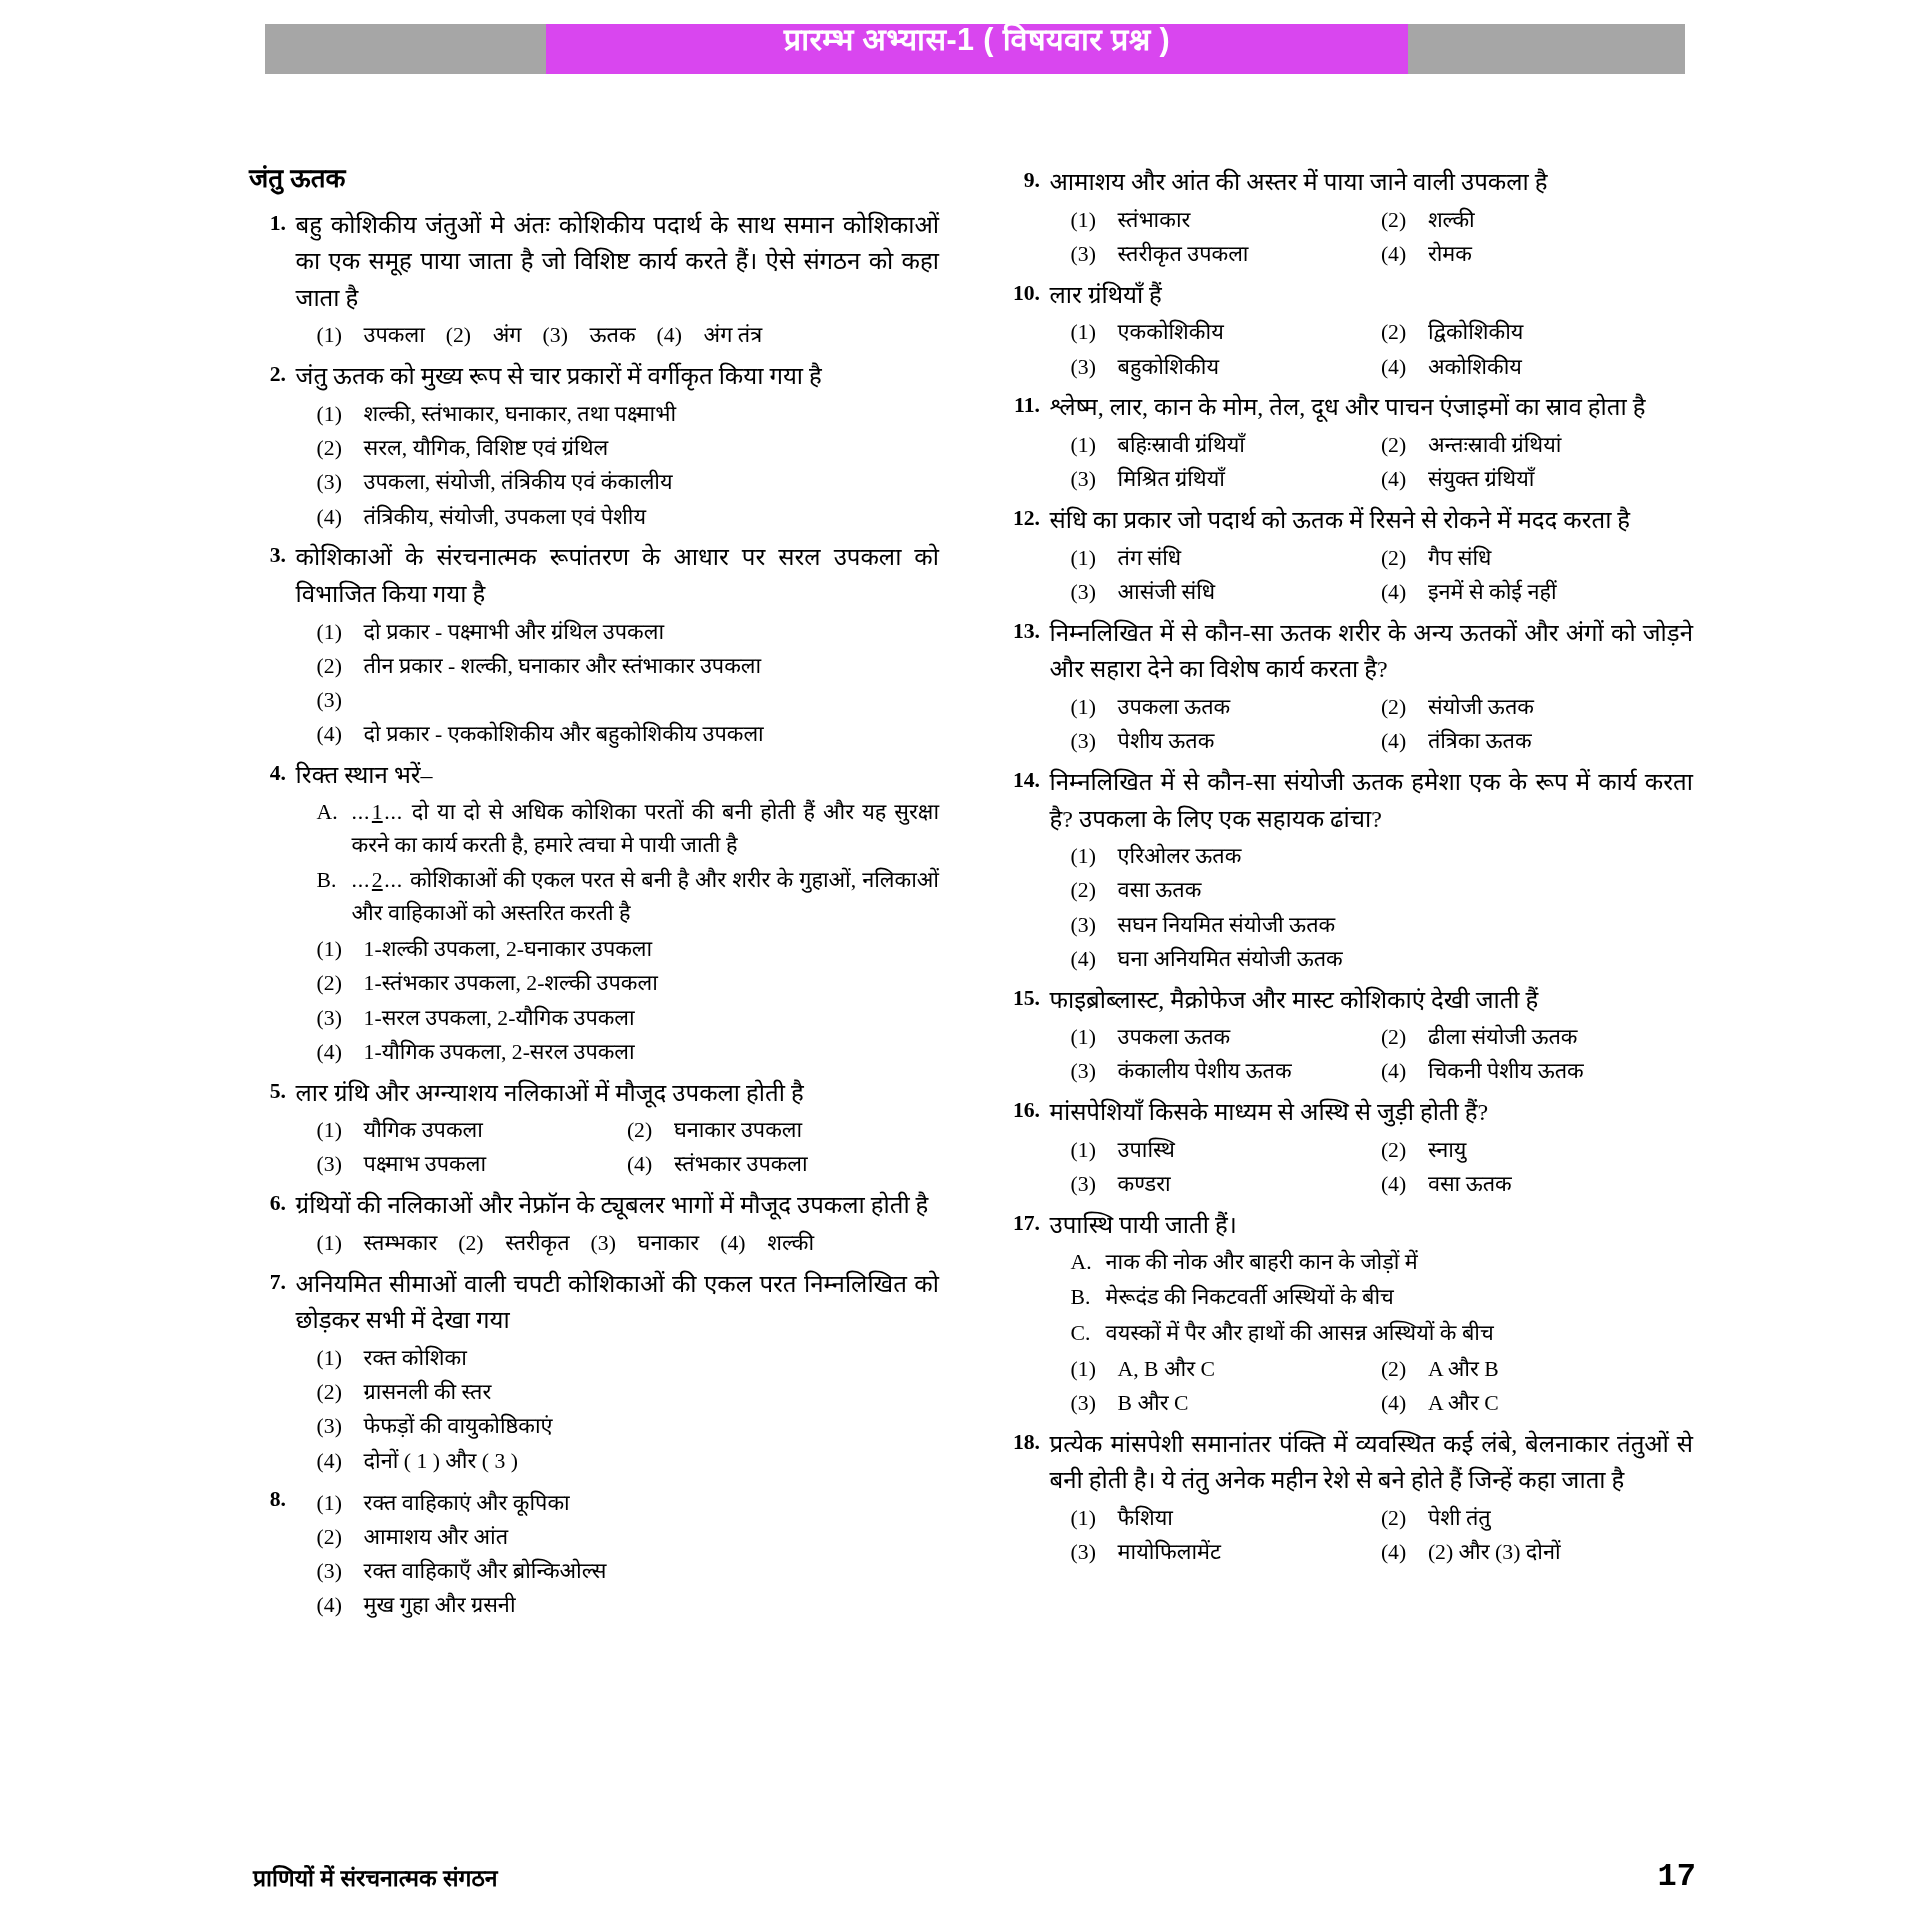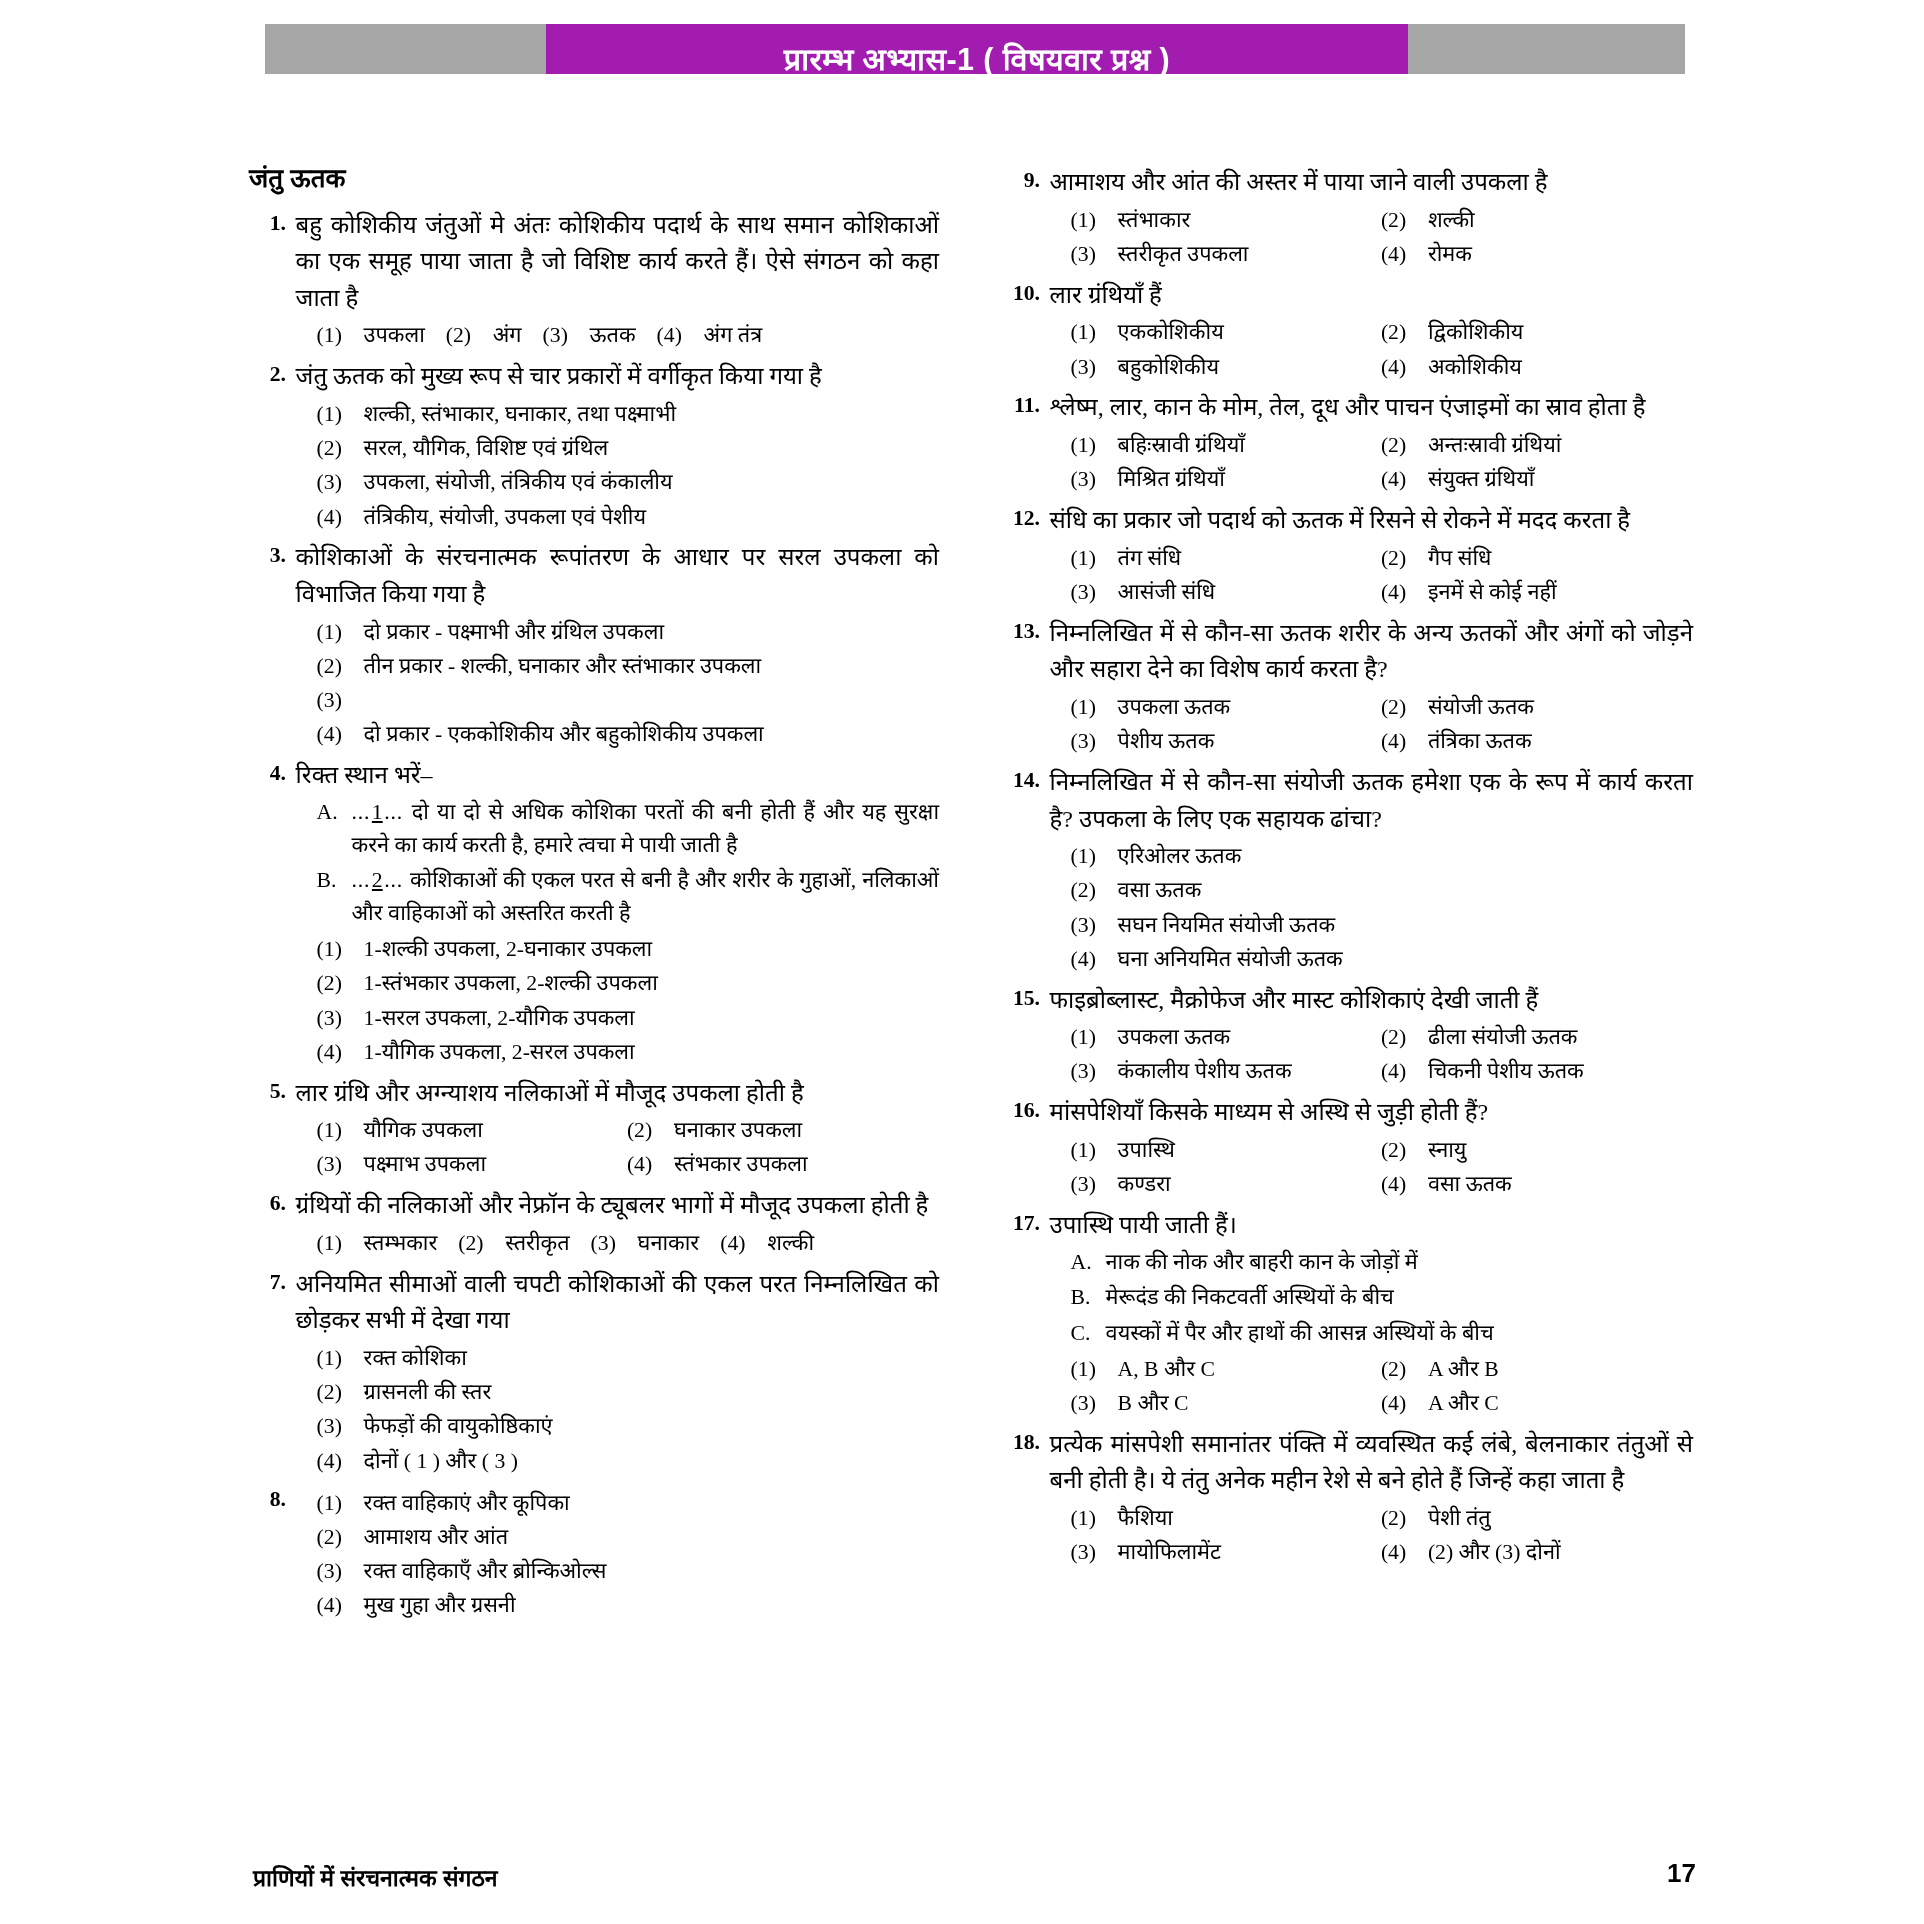--- a/index.html
+++ b/index.html
@@ -25,23 +25,23 @@
     height: 50px;
     display: flex;
     align-items: stretch;
   }
   .banner-left {
     width: 281px;
     background: #a6a6a6;
   }
   .banner-center {
     flex: 1 1 auto;
-    background: #a21caf;
+    background: #d946ef;
     display: flex;
-    align-items: flex-end;
+    align-items: flex-start;
     justify-content: center;
   }
   .banner-right {
     width: 277px;
     background: #a6a6a6;
   }
   .banner-title {
     color: #ffffff;
     font-family: "Liberation Sans", "DejaVu Sans", sans-serif;
     font-size: 30.5px;
@@ -172,22 +172,22 @@
     left: 253px;
     top: 1861px;
     font-family: "Liberation Sans", "DejaVu Sans", sans-serif;
     font-size: 23px;
     font-weight: bold;
   }
   .footer-page {
     position: absolute;
     right: 229px;
     top: 1858px;
-    font-family: Liberation Sans, sans-serif;
-    font-size: 26px;
+    font-family: Liberation Mono, monospace;
+    font-size: 32px;
     font-weight: bold;
   }
 </style>
 </head>
 <body>
 
 <div class="page">
 
   <div class="banner">
     <div class="banner-left"></div>

